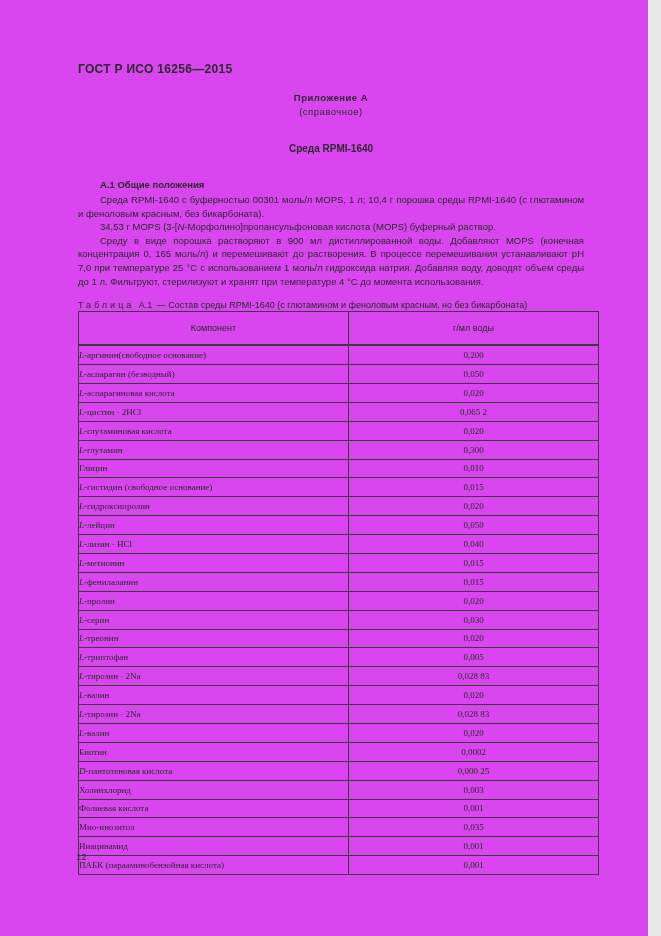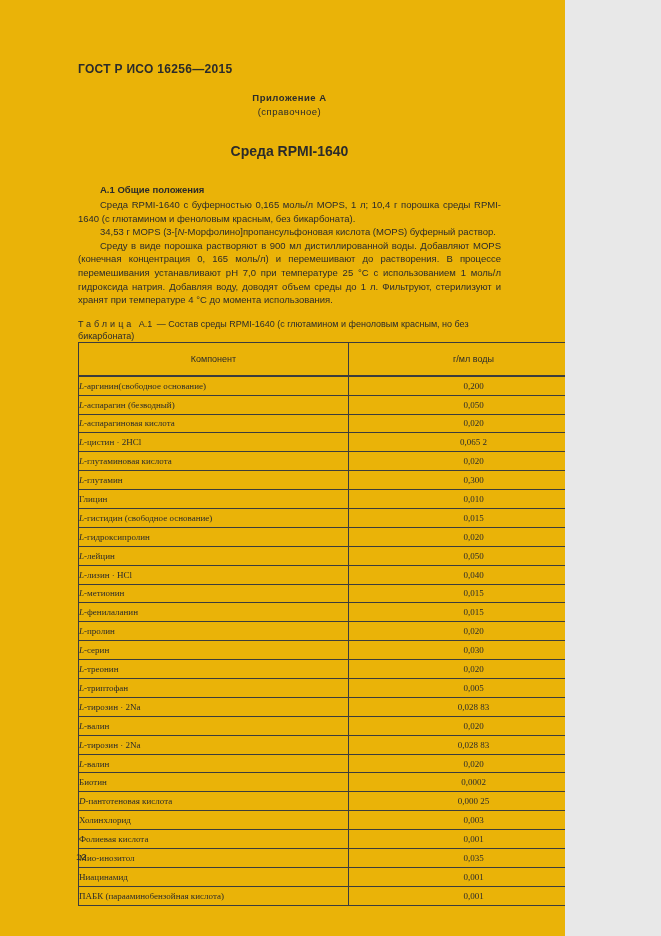--- a/index.html
+++ b/index.html
@@ -2,23 +2,23 @@
 <html><head>
 <meta charset="utf-8">
 <style>
   html, body {
     margin: 0;
     padding: 0;
     background: #e8e8e8;
   }
   .page {
     position: relative;
-    width: 565px;
+    width: 648px;
     height: 936px;
-    background: #eab308;
+    background: #d946ef;
     font-family: "Liberation Sans", sans-serif;
     color: #2b2b2b;
     overflow: hidden;
     box-sizing: border-box;
     padding: 62px 64px 0 78px;
   }
   .doc-header {
     font-size: 12px;
     font-weight: bold;
     letter-spacing: 0.3px;
@@ -32,21 +32,21 @@
     margin-top: 12px;
   }
   .appendix-subtitle {
     text-align: center;
     font-size: 9.5px;
     letter-spacing: 0.5px;
     margin-top: 3px;
   }
   .media-title {
     text-align: center;
-    font-size: 14px;
+    font-size: 10px;
     font-weight: bold;
     margin: 26px 0 0 0;
   }
   .section-title {
     font-size: 9.5px;
     font-weight: bold;
     margin-top: 25px;
     padding-left: 22px;
   }
   .paragraphs {
@@ -114,21 +114,21 @@
 
   <div class="appendix-title">Приложение А</div>
 
   <div class="appendix-subtitle">(справочное)</div>
 
   <div class="media-title">Среда RPMI-1640</div>
 
   <div class="section-title">А.1  Общие положения</div>
 
   <div class="paragraphs" id="paragraphs-container">
-      <p><span>Среда RPMI-1640 с буферностью 0,165 моль/л MOPS, 1 л; 10,4 г порошка среды RPMI-1640 (с глютамином и феноловым красным, без бикарбоната).</span></p>
+      <p><span>Среда RPMI-1640 с буферностью 00301 моль/л MOPS, 1 л; 10,4 г порошка среды RPMI-1640 (с глютамином и феноловым красным, без бикарбоната).</span></p>
       <p><span>34,53 г MOPS (3-[</span><span class="it">N</span><span>-Морфолино]пропансульфоновая кислота (MOPS) буферный раствор.</span></p>
       <p><span>Среду в виде порошка растворяют в 900 мл дистиллированной воды. Добавляют MOPS (конечная концентрация 0, 165 моль/л) и перемешивают до растворения. В процессе перемешивания устанавливают pH 7,0 при температуре 25 °С с использованием 1 моль/л гидроксида натрия. Добавляя воду, доводят объем среды до 1 л. Фильтруют, стерилизуют и хранят при температуре 4 °С до момента использования.</span></p>
     </div>
 
   <div class="table-caption">
     <span class="caption-label">Таблица</span>
     <span class="caption-number">А.1</span>
     <span class="caption-text">— Состав среды RPMI-1640 (с глютамином и феноловым красным, но без бикарбоната)</span>
   </div>
 

